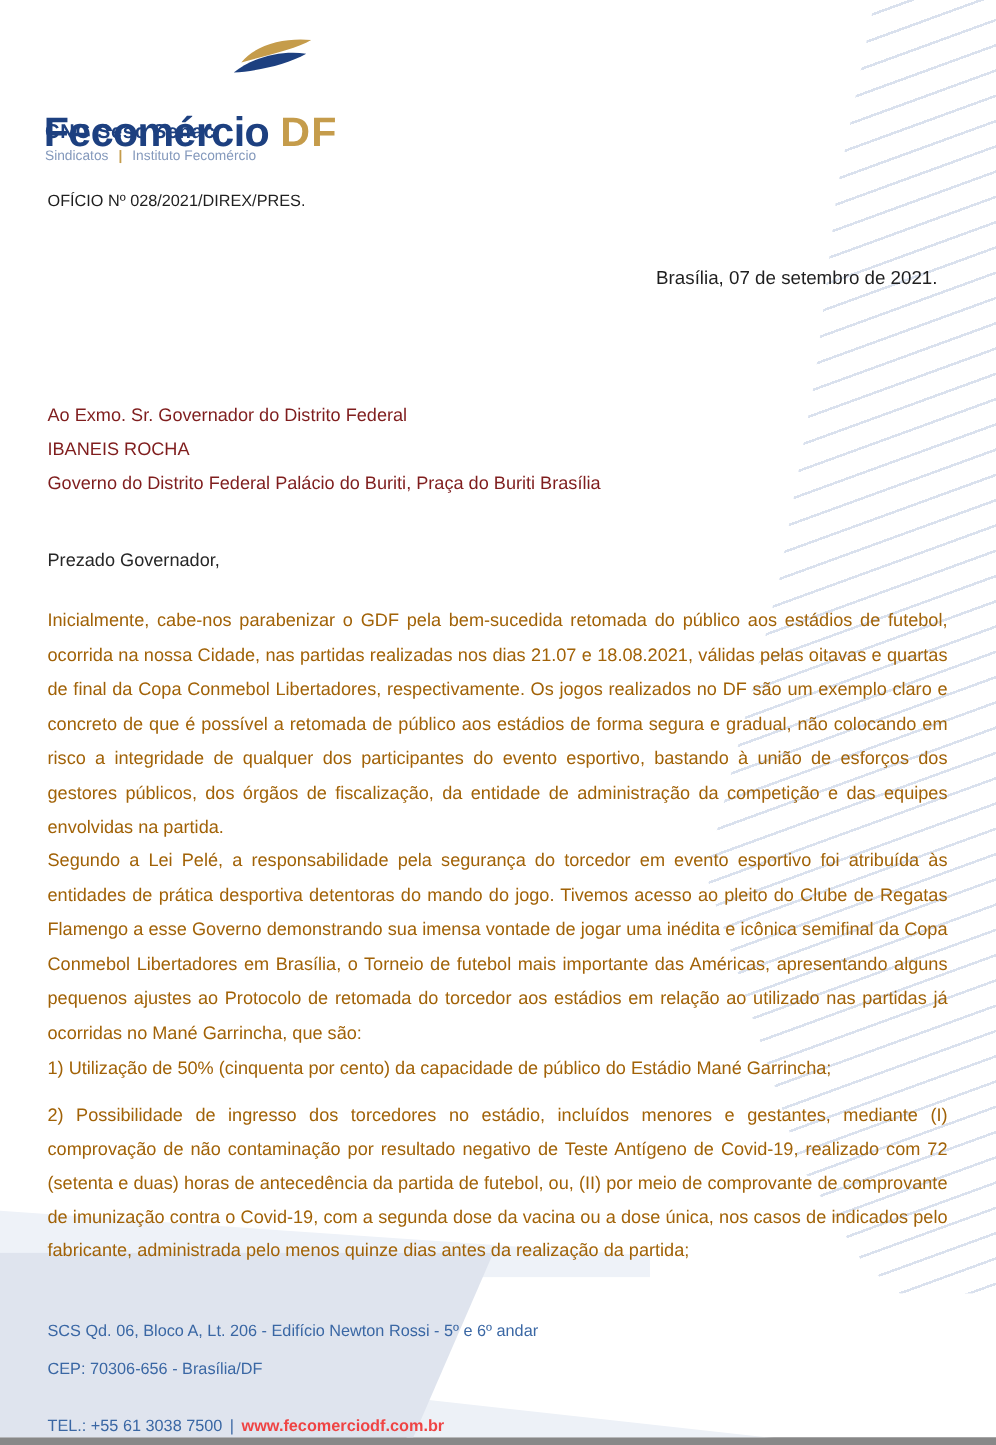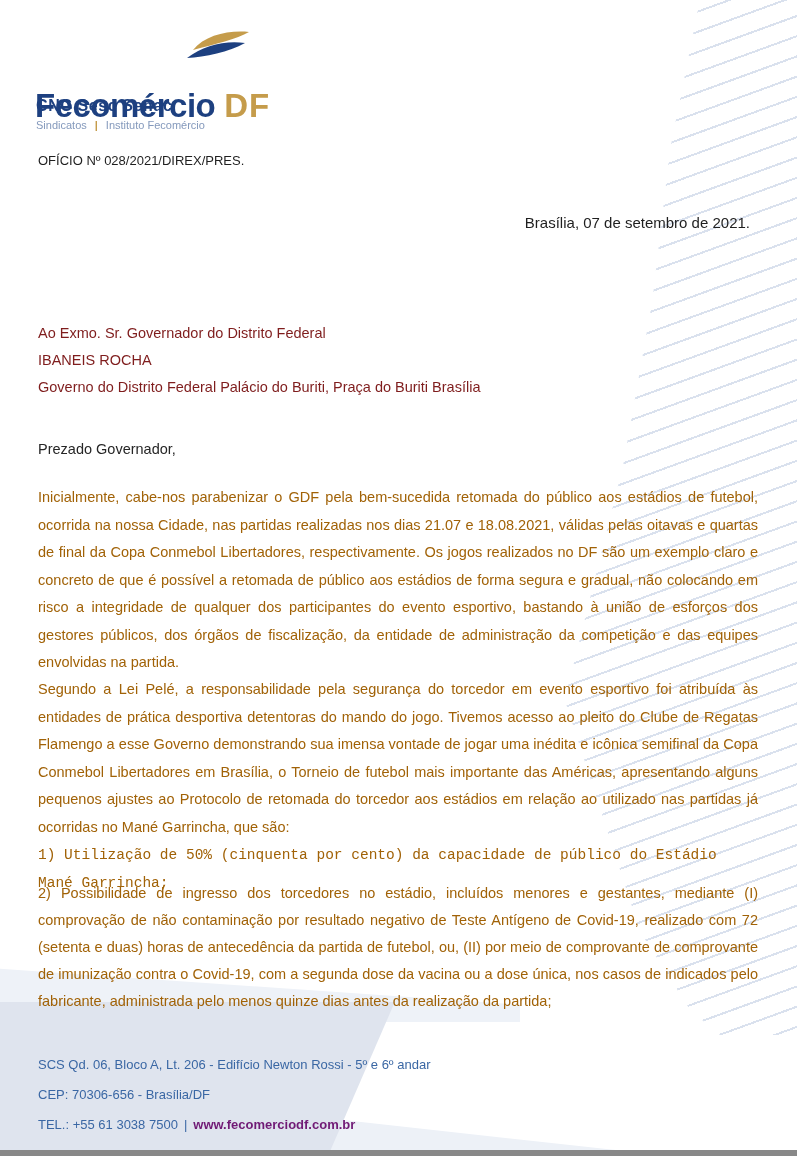--- a/index.html
+++ b/index.html
@@ -50,27 +50,27 @@
   
   .ref{position:absolute;left:38px;top:153px;font-size:13px;color:#1f1f1f;}
   .dateline{position:absolute;right:47px;top:214px;font-size:15px;color:#1f1f1f;}
   .recipient{position:absolute;left:38px;top:320px;font-size:14.5px;
     line-height:27px;color:#7f1d1d;}
   .salutation{position:absolute;left:38px;top:441px;font-size:14.5px;color:#262626;}
   .para{position:absolute;left:38px;width:720px;font-size:14.5px;
     line-height:27.5px;color:#a16207;text-align:justify;}
   .p1{top:484px;}
   .p2{top:676px;}
-  .li1{top:842px;text-align:left;font-family:Liberation Mono, monospace;}
+  .li1{top:842px;text-align:left;}
   .li2{top:880px;line-height:27px;}
   
   .footer-text{position:absolute;left:38px;top:1050px;font-size:13px;
     line-height:30px;color:#3a67a4;z-index:3;}
-  .footer-telrow{display:flex;gap:6px;}
-  .footer-site{font-weight:bold;color:#701a75;}
+  .footer-telrow{display:flex;gap:6px;margin-top:16px;}
+  .footer-site{font-weight:bold;color:#ef4444;}
 </style>
 </head>
 <body>
 
 <div class="page">
 
   <div class="stripes"></div>
   <div class="band-light"></div>
   <div class="band-light2"></div>
   <div class="footer-block"></div>

